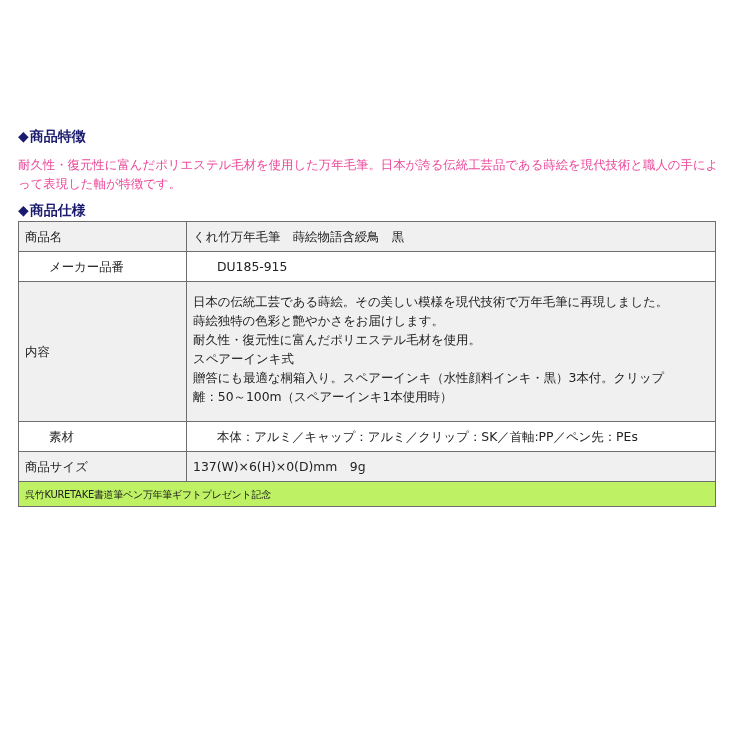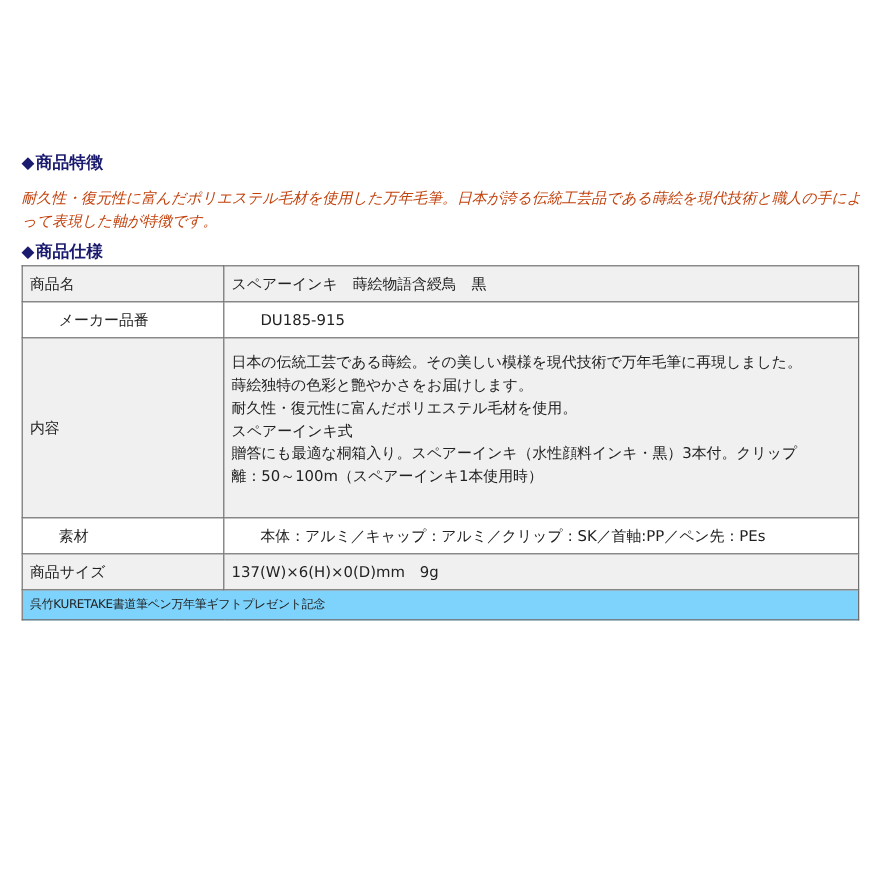--- a/index.html
+++ b/index.html
@@ -31,22 +31,21 @@
     }
     #features-heading { top: 127px; }
     #specs-heading { top: 201px; }
     .features-text {
       position: absolute;
       left: 18px;
       top: 155px;
       width: 704px;
       font-size: 12.4px;
       line-height: 19px;
-      color: #c2410c;
-      font-style: italic;
+      color: #ec4899;
     }
     .spec-table {
       position: absolute;
       left: 18px;
       top: 221px;
       width: 698px;
       border-collapse: collapse;
       table-layout: fixed;
       font-size: 12.4px;
       color: #222222;
@@ -55,25 +54,25 @@
       border: 1.5px solid #6e6e6e;
       padding: 0 6px;
       vertical-align: middle;
       line-height: 19px;
     }
     .spec-table td.label { width: 155px; }
     .spec-table tr.gray td { background: #f0f0f0; }
     .spec-table tr.white td { background: #ffffff; padding-left: 30px; }
     .spec-table tr.std td { height: 29px; }
     .spec-table tr.content-row td { height: 129px; }
-    .spec-table tr.content-row td.value { padding-top: 2px; padding-bottom: 18px; }
+    .spec-table tr.content-row td.value { padding-top: 2px; padding-bottom: 8px; }
     .spec-table tr.footer-row td {
       height: 24px;
       font-size: 10px;
-      background: #7dd3fc;
+      background: #bef264;
       letter-spacing: -0.3px;
     }
     .content-line { display: block; }
   </style>
 </head>
 <body>
 
 <div class="section-heading" id="features-heading">
   <span class="diamond">◆</span><span>商品特徴</span>
 </div>
@@ -81,21 +80,21 @@
 <div class="features-text">耐久性・復元性に富んだポリエステル毛材を使用した万年毛筆。日本が誇る伝統工芸品である蒔絵を現代技術と職人の手によって表現した軸が特徴です。</div>
 
 <div class="section-heading" id="specs-heading">
   <span class="diamond">◆</span><span>商品仕様</span>
 </div>
 
 <table class="spec-table">
   <tbody>
     <tr class="gray std">
       <td class="label">商品名</td>
-      <td class="value">スペアーインキ　蒔絵物語含綬鳥　黒</td>
+      <td class="value">くれ竹万年毛筆　蒔絵物語含綬鳥　黒</td>
     </tr>
     <tr class="white std">
       <td class="label">メーカー品番</td>
       <td class="value">DU185-915</td>
     </tr>
     <tr class="gray content-row">
       <td class="label">内容</td>
       <td class="value">
         <span class="content-line">日本の伝統工芸である蒔絵。その美しい模様を現代技術で万年毛筆に再現しました。</span>
         <span class="content-line">蒔絵独特の色彩と艶やかさをお届けします。</span>

